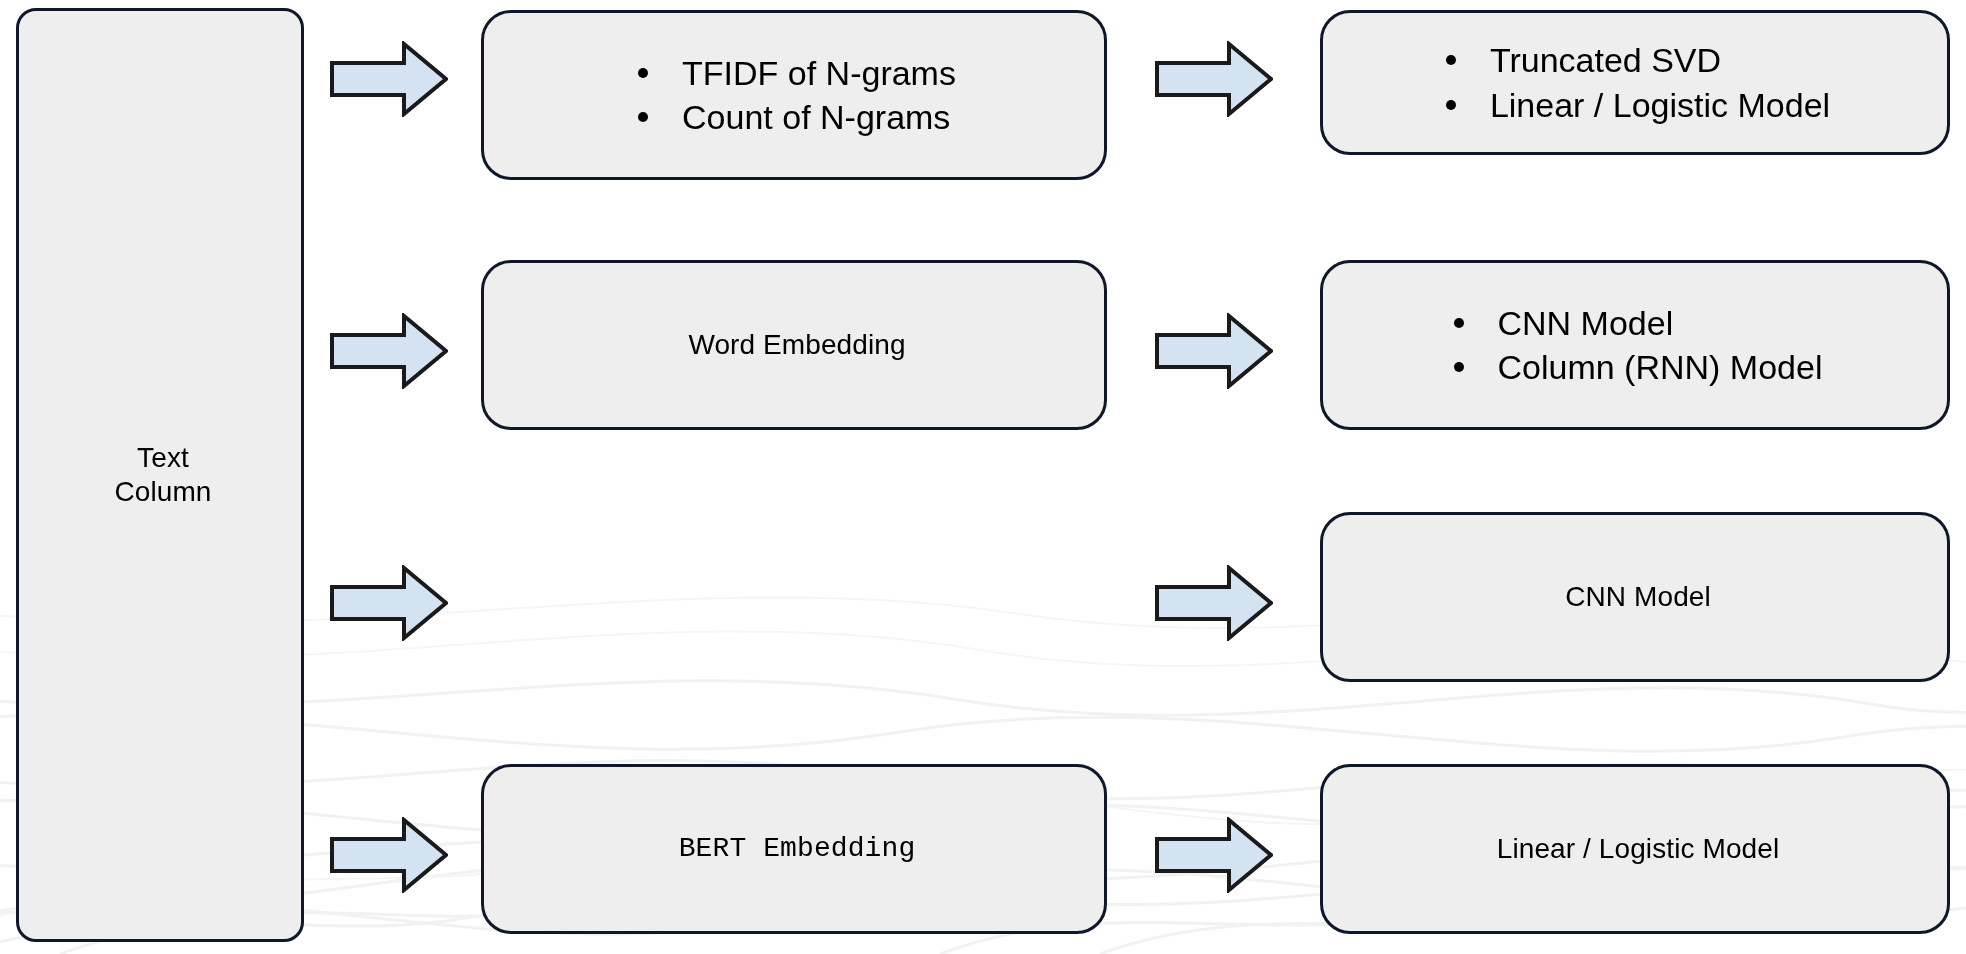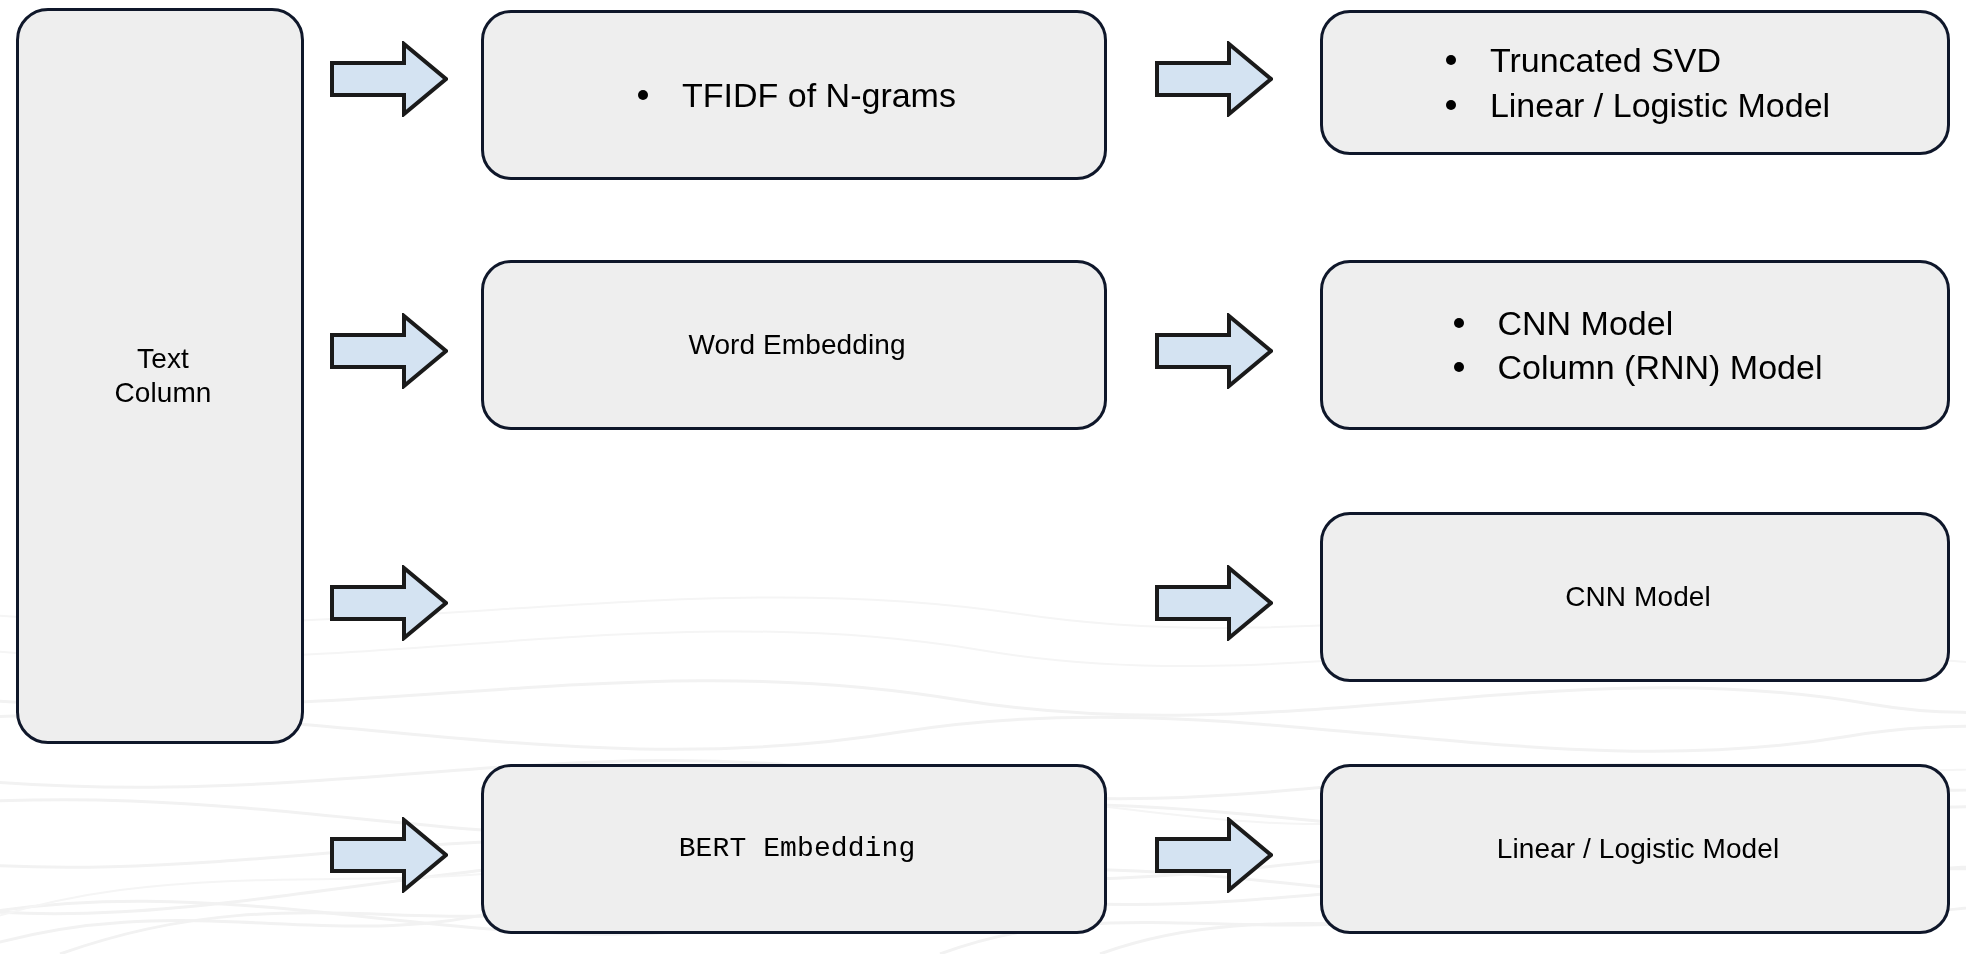--- a/index.html
+++ b/index.html
@@ -45,22 +45,22 @@
     text-align: center;
     letter-spacing: 0.1px;
     white-space: pre-line;
   }
 
   
   #src-box {
     left: 16px;
     top: 8px;
     width: 288px;
-    height: 736px;
-    border-radius: 32px;
+    height: 934px;
+    border-radius: 20px;
     justify-content: center;
   }
 
   
   .bullets {
     margin: 0;
     padding: 0;
     list-style: none;
     font-size: 34px;
     line-height: 1.30;
@@ -125,20 +125,24 @@
   <svg class="arrow" style="left:330px; top:41px;" viewBox="0 0 118 76">
     <polygon points="2,22 74,22 74,3 116,38 74,73 74,54 2,54" fill="#d4e3f2" stroke="#1a1a1a" stroke-width="4" stroke-linejoin="miter"></polygon>
   </svg>
 
   <div class="box" style="left:481px; top:10px; width:626px; height:170px;">
     <ul class="bullets">
       <li>
         <span class="dot"></span>
         <span>TFIDF of N-grams</span>
       </li>
+      <li>
+        <span class="dot"></span>
+        <span>Count of N-grams</span>
+      </li>
     </ul>
   </div>
 
   <svg class="arrow" style="left:1155px; top:41px;" viewBox="0 0 118 76">
     <polygon points="2,22 74,22 74,3 116,38 74,73 74,54 2,54" fill="#d4e3f2" stroke="#1a1a1a" stroke-width="4" stroke-linejoin="miter"></polygon>
   </svg>
 
   <div class="box" style="left:1320px; top:10px; width:630px; height:145px;">
     <ul class="bullets">
       <li>

